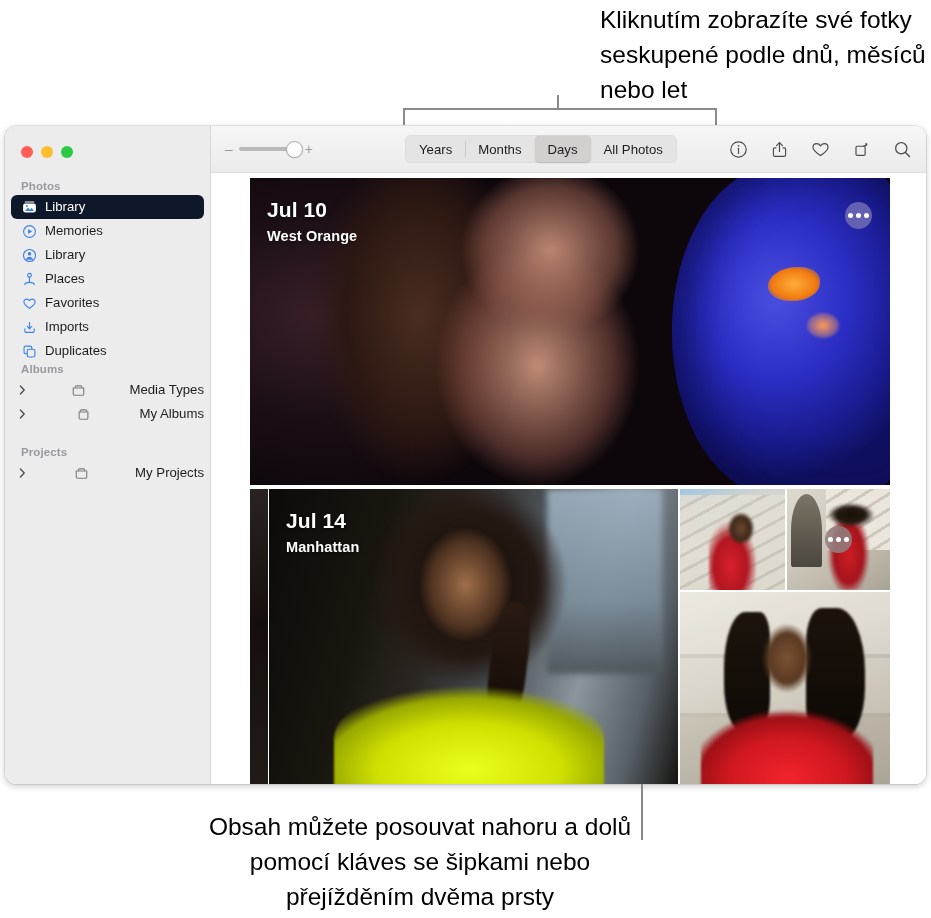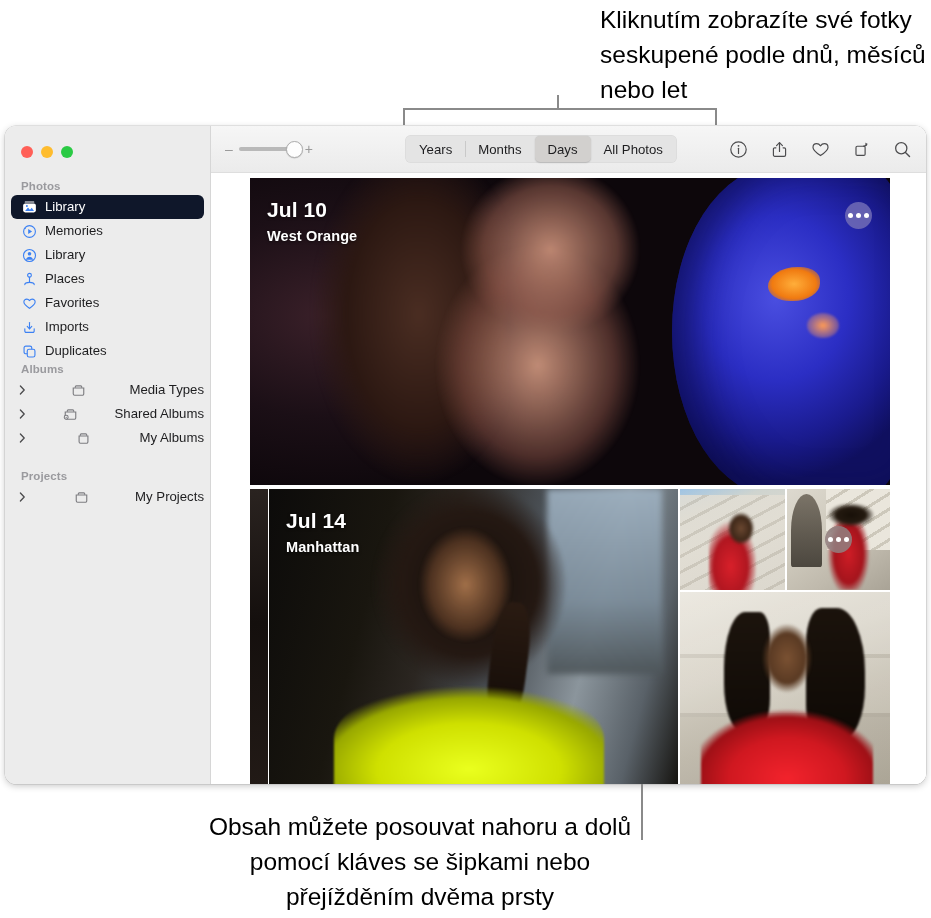--- a/index.html
+++ b/index.html
@@ -573,36 +573,20 @@
         </span>
         <span class="ico">
           <svg width="15" height="15" viewBox="0 0 16 16" fill="none">
             <path d="M2.4 5.3h11.2v6.2a1.5 1.5 0 0 1-1.5 1.5H3.9a1.5 1.5 0 0 1-1.5-1.5z" stroke="currentColor" stroke-width="1.2"></path>
             <path d="M4.6 5.1V4a1 1 0 0 1 1-1h4.8a1 1 0 0 1 1 1v1.1" stroke="currentColor" stroke-width="1.2"></path>
           </svg>
         </span>
         <span class="side-label">Media Types</span>
       </div>
 
-      <div class="side-item folder">
-        <span class="disclose">
-          <svg width="7" height="10" viewBox="0 0 7 10" fill="none">
-            <path d="M1.4 1L5.2 5 1.4 9" stroke="currentColor" stroke-width="1.3" stroke-linecap="round" stroke-linejoin="round"></path>
-          </svg>
-        </span>
-        <span class="ico">
-          <svg width="15" height="15" viewBox="0 0 16 16" fill="none">
-            <path d="M2.4 5.3h11.2v6.2a1.5 1.5 0 0 1-1.5 1.5H3.9a1.5 1.5 0 0 1-1.5-1.5z" stroke="currentColor" stroke-width="1.2"></path>
-            <path d="M4.6 5.1V4a1 1 0 0 1 1-1h4.8a1 1 0 0 1 1 1v1.1" stroke="currentColor" stroke-width="1.2"></path>
-            <circle cx="3.4" cy="11" r="2.1" fill="#ececec" stroke="currentColor" stroke-width="1.1"></circle>
-            <circle cx="3.4" cy="11" r="0.7" fill="currentColor"></circle>
-          </svg>
-        </span>
-        <span class="side-label">Shared Albums</span>
-      </div>
 
       <div class="side-item folder">
         <span class="disclose">
           <svg width="7" height="10" viewBox="0 0 7 10" fill="none">
             <path d="M1.4 1L5.2 5 1.4 9" stroke="currentColor" stroke-width="1.3" stroke-linecap="round" stroke-linejoin="round"></path>
           </svg>
         </span>
         <span class="ico">
           <svg width="15" height="15" viewBox="0 0 16 16" fill="none">
             <path d="M3.3 5.3h9.4v6.2a1.5 1.5 0 0 1-1.5 1.5H4.8a1.5 1.5 0 0 1-1.5-1.5z" stroke="currentColor" stroke-width="1.2"></path>

